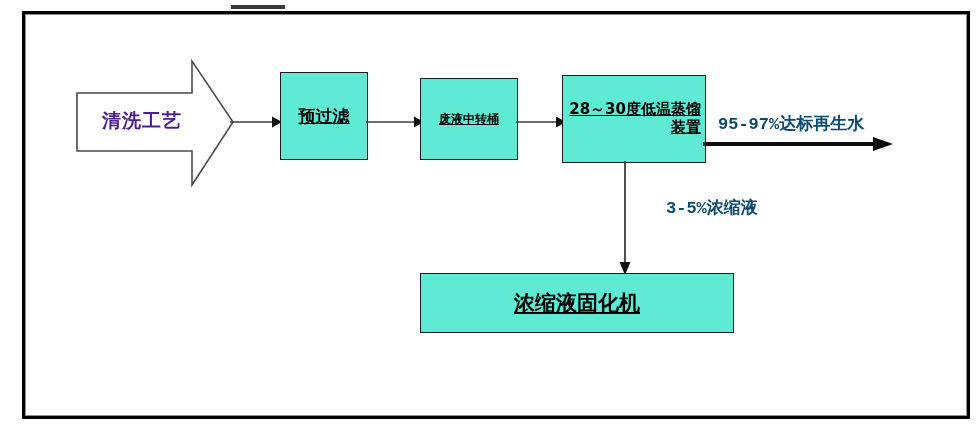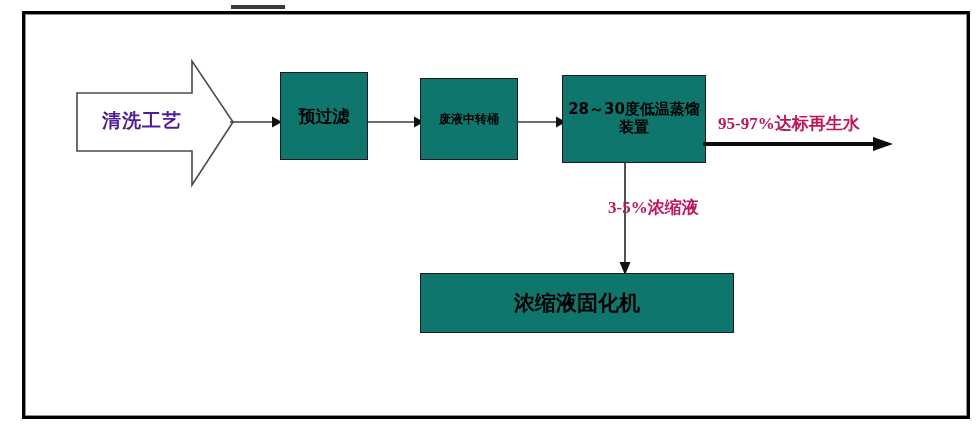--- a/index.html
+++ b/index.html
@@ -45,29 +45,30 @@
     top: 5px;
     width: 54px;
     height: 4px;
     background: #3a3a3a;
   }
   
   .pbox {
     position: absolute;
     border: 1.6px solid #1b1b1b;
     box-sizing: border-box;
-    background: #0f766e;
+    background: #5eead4;
     display: flex;
     align-items: center;
     justify-content: center;
-    text-align: center;
+    text-align: right;
     color: #000000;
     font-family: "DejaVu Sans", "Liberation Sans", sans-serif;
     font-weight: 700;
     line-height: 1.18;
+    text-decoration: underline;
   }
   #box-prefilter {
     left: 280px; top: 72px; width: 88px; height: 88px;
     font-size: 17px;
   }
   #box-transfer {
     left: 420px; top: 78px; width: 98px; height: 82px;
     font-size: 12px;
   }
   #box-distill {
@@ -122,32 +123,32 @@
   #out-arrow {
     position: absolute;
     left: 703px;
     top: 136px;
     width: 190px;
     height: 16px;
   }
   #out-arrow svg { display: block; }
   .edge-label {
     position: absolute;
-    font-family: Liberation Serif, serif;
+    font-family: Liberation Mono, monospace;
     font-weight: 700;
-    color: #be185d;
+    color: #0c4a6e;
     white-space: nowrap;
   }
   #label-recycled {
     left: 718px;
     top: 112px;
     font-size: 17px;
   }
   #label-concentrate {
-    left: 608px;
+    left: 666px;
     top: 196px;
     font-size: 17px;
   }
 </style>
 </head>
 <body>
 
 <div id="canvas">
 
   <div class="top-artifact"></div>

